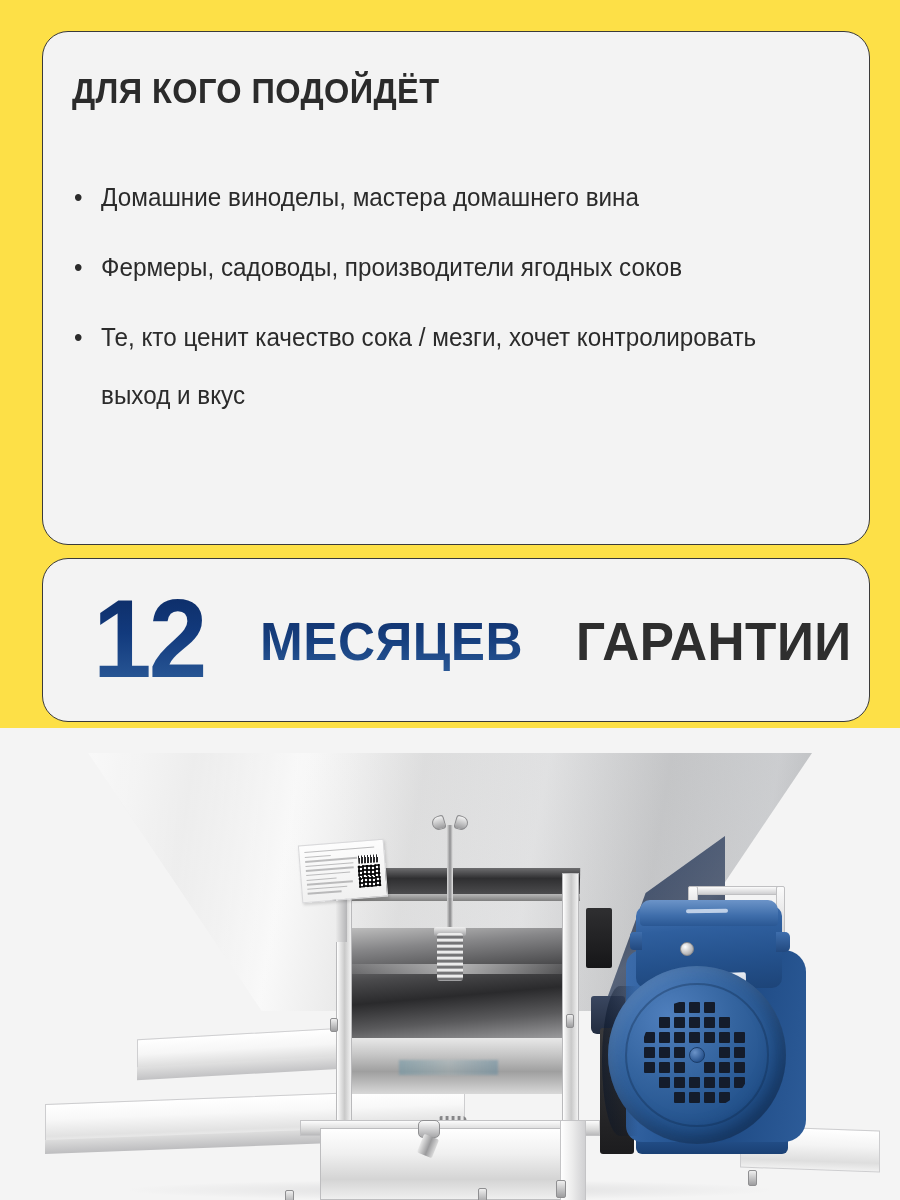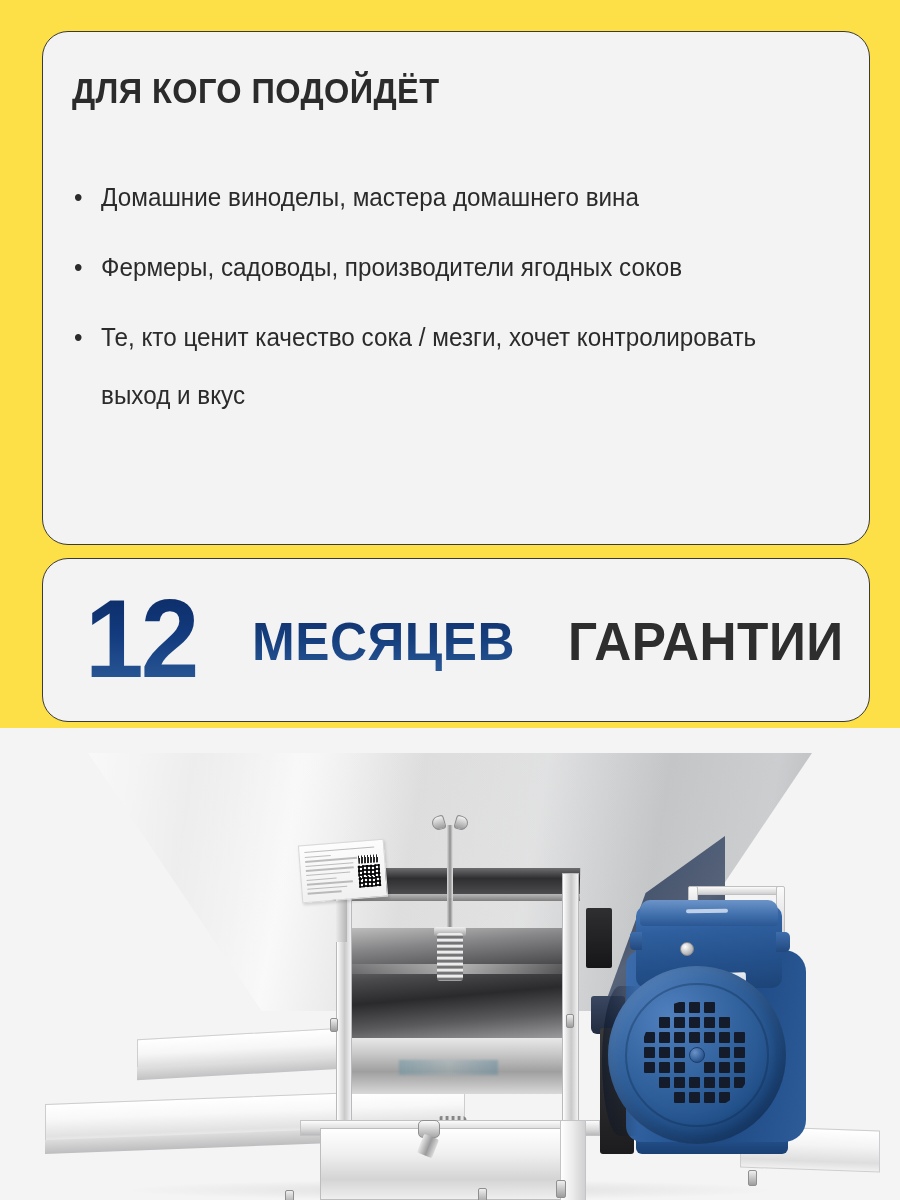--- a/index.html
+++ b/index.html
@@ -93,21 +93,21 @@
     line-height: 58px;
     font-size: 25px;
     color: #2b2b2b;
   }
 
   .bullet-item .txt { display: block; }
 
   
   .warranty-row {
     position: absolute;
-    left: 0;
+    left: 8px;
     top: 0;
     width: 828px;
     height: 164px;
     display: flex;
     align-items: center;
     padding-left: 42px;
   }
 
   .warranty-number {
     font-size: 112px;

